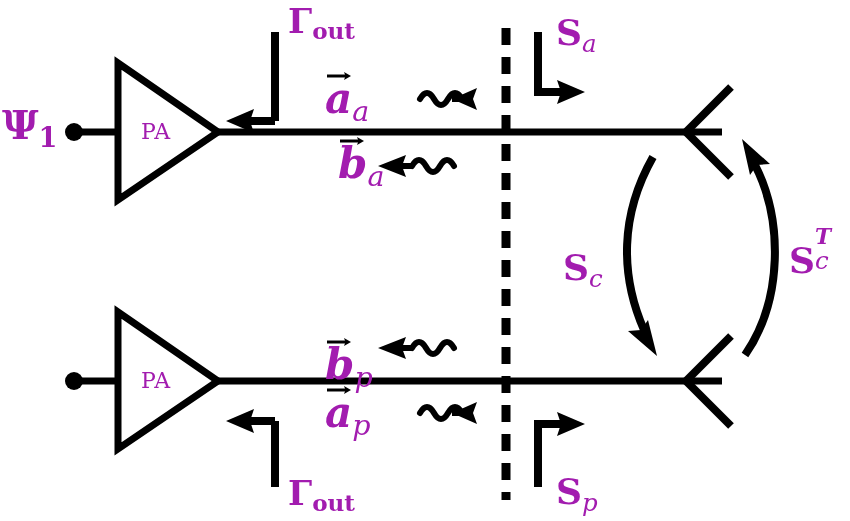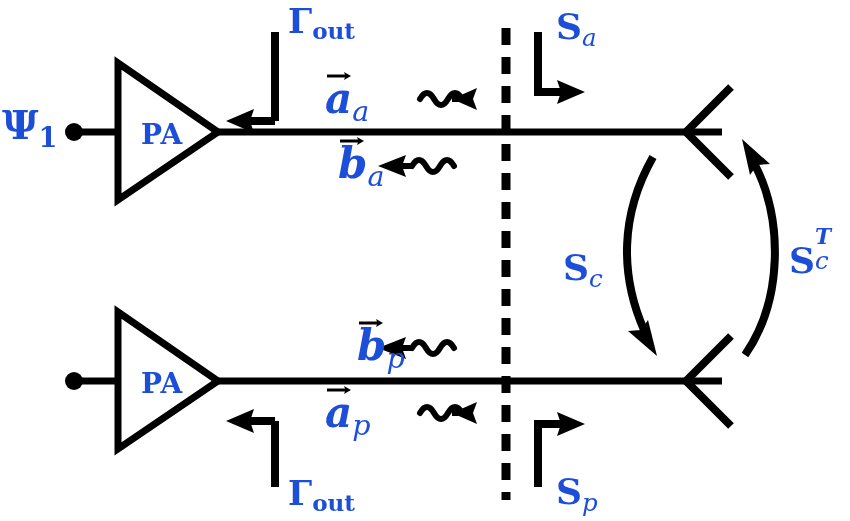--- a/index.html
+++ b/index.html
@@ -20,21 +20,21 @@
     position: absolute;
     left: 0;
     top: 0;
     width: 850px;
     height: 521px;
   }
   .lbl {
     position: absolute;
     white-space: nowrap;
     line-height: 1;
-    color: #1d4ed8;
+    color: #a21caf;
     font-family: "DejaVu Serif", "Liberation Serif", serif;
   }
   .mathbf {
     font-weight: 700;
     font-style: normal;
   }
   .sub {
     font-size: 0.68em;
     vertical-align: -0.28em;
     font-style: italic;
@@ -58,23 +58,23 @@
     position: relative;
     display: inline-block;
   }
   .vec-base {
     font-style: italic;
     font-weight: 700;
     font-family: "DejaVu Serif", "Liberation Serif", serif;
   }
   
   .pa-text {
-    font-size: 28px;
+    font-size: 22px;
     font-style: normal;
-    font-weight: 700;
+    font-weight: 400;
     letter-spacing: 0.5px;
   }
   
   .sc-t {
     position: relative;
     display: inline-block;
     width: 0.66em;
     height: 1em;
     vertical-align: baseline;
   }
@@ -195,41 +195,41 @@
   <div class="lbl vec-label" style="left:325px; top:143px;margin-left:13px;">
     <span class="vec-wrap">
       <svg width="26" height="12" viewBox="0 0 26 12" style="position:absolute; left:1px; top:-9px;">
         <line x1="1" y1="7" x2="21" y2="7" stroke="#000" stroke-width="3"></line>
         <path d="M 25 7 L 18 3 L 19.5 7 L 18 11 Z" fill="#000"></path>
       </svg>
       <span class="vec-base">b</span>
     </span><span class="sub">a</span>
   </div>
 
-  <div class="lbl vec-label" style="left:325px; top:325px;margin-left:32px;">
+  <div class="lbl vec-label" style="left:325px; top:344px;">
     <span class="vec-wrap">
       <svg width="26" height="12" viewBox="0 0 26 12" style="position:absolute; left:1px; top:-9px;">
         <line x1="1" y1="7" x2="21" y2="7" stroke="#000" stroke-width="3"></line>
         <path d="M 25 7 L 18 3 L 19.5 7 L 18 11 Z" fill="#000"></path>
       </svg>
       <span class="vec-base">b</span>
     </span><span class="sub">p</span>
   </div>
 
   <div class="lbl vec-label" style="left:325px; top:392px;">
     <span class="vec-wrap">
       <svg width="26" height="12" viewBox="0 0 26 12" style="position:absolute; left:1px; top:-9px;">
         <line x1="1" y1="7" x2="21" y2="7" stroke="#000" stroke-width="3"></line>
         <path d="M 25 7 L 18 3 L 19.5 7 L 18 11 Z" fill="#000"></path>
       </svg>
       <span class="vec-base">a</span>
     </span><span class="sub">p</span>
   </div>
 
-  <div class="lbl s-label" style="left:556px; top:8px;">
+  <div class="lbl s-label" style="left:556px; top:14px;">
     <span class="mathbf">S</span><span class="sub">a</span>
   </div>
 
   <div class="lbl s-label" style="left:556px; top:473px;">
     <span class="mathbf">S</span><span class="sub">p</span>
   </div>
 
   <div class="lbl s-label" style="left:563px; top:249px;">
     <span class="mathbf">S</span><span class="sub">c</span>
   </div>

